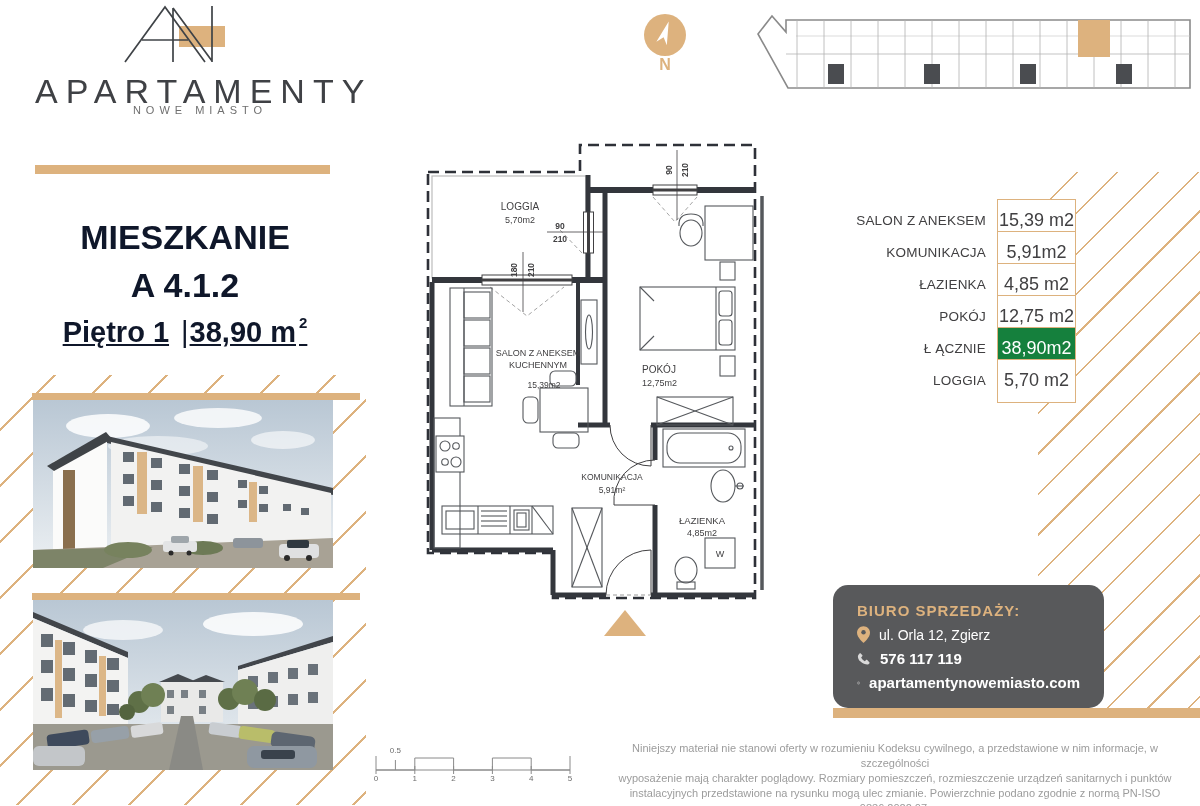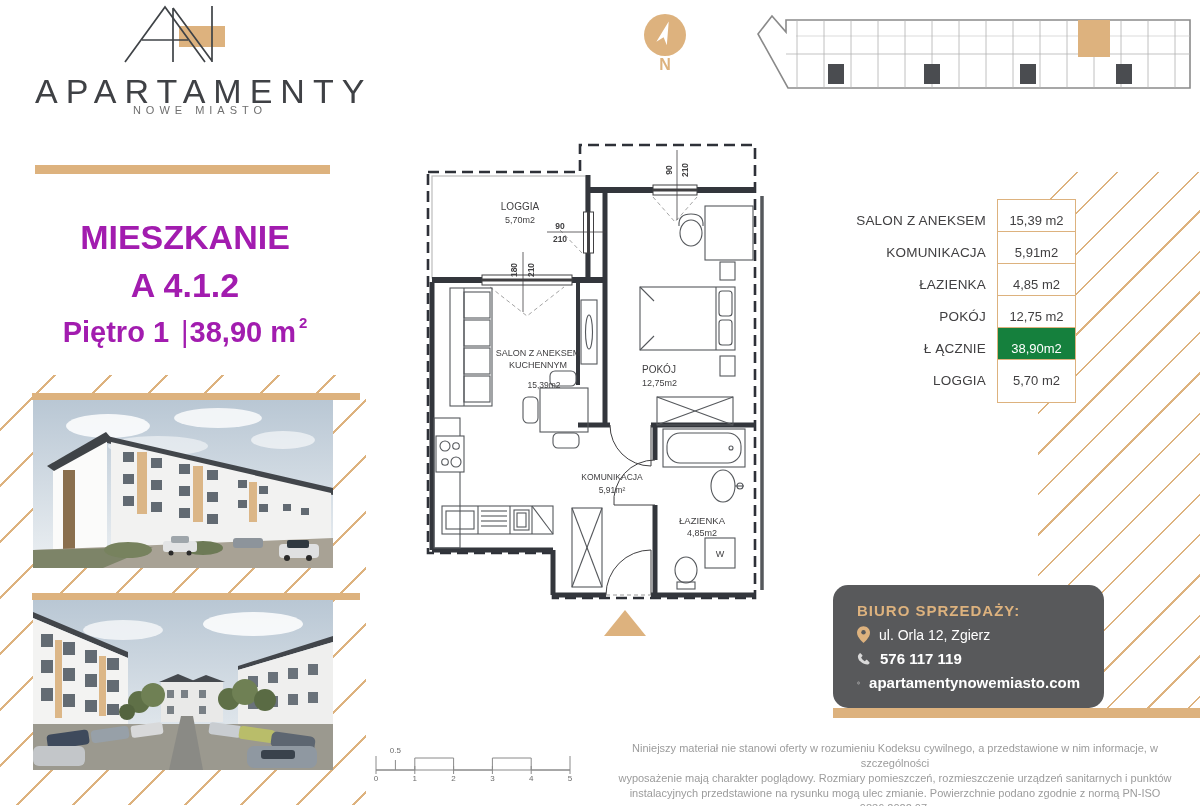--- a/index.html
+++ b/index.html
@@ -16,24 +16,24 @@
 
   
   .brand-name{left:35px;top:72px;width:300px;text-align:center;font-size:34px;
     letter-spacing:8px;color:#3f4145;}
   .brand-sub{left:50px;top:104px;width:300px;text-align:center;font-size:11px;
     letter-spacing:5px;color:#6f6f6f;}
   .gold-bar{background:#ddb27e;}
   .divider-bar{left:35px;top:165px;width:295px;height:9px;}
 
   
-  .title-line{left:30px;width:310px;text-align:center;color:#a21caf;}
+  .title-line{left:30px;width:310px;text-align:center;color:#0f172a;}
   .t1{top:218px;font-size:34px;font-weight:600;}
   .t2{top:266px;font-size:34px;font-weight:600;}
-  .t3{top:314px;font-size:29px;font-weight:600;}
+  .t3{top:314px;font-size:29px;font-weight:600;text-decoration:underline;}
   .t3 .sep{margin-left:12px;margin-right:1px;font-weight:400;}
   .t3 sup{font-size:15px;vertical-align:14px;margin-left:3px;}
 
   
   .photo{left:33px;width:300px;}
   .bar1{left:32px;top:393px;width:328px;height:7px;}
   .bar2{left:32px;top:593px;width:328px;height:7px;}
   .ph1{top:400px;height:168px;}
   .ph2{top:600px;height:170px;}
 
@@ -41,21 +41,21 @@
   .compass{left:644px;top:14px;width:42px;height:42px;border-radius:50%;background:#ddb27e;}
   .compass-n{left:644px;top:56px;width:42px;text-align:center;color:#ddb27e;
     font-weight:bold;font-size:16px;}
 
   
   .area-table{left:852px;top:206px;width:224px;}
   .tr{display:flex;align-items:center;margin-bottom:3px;height:29px;}
   .tr .lbl{flex:1;text-align:right;padding-right:11px;font-size:13.5px;color:#414042;
     letter-spacing:.2px;white-space:nowrap;}
   .tr .val{width:79px;height:44px;border:1.8px solid #ddb27e;display:flex;align-items:center;
-    justify-content:center;font-size:13px;color:#414042;background:#fff;}
+    justify-content:center;font-size:18px;color:#414042;background:#fff;}
   .tr.hl .val{background:#15803d;border-color:#ddb27e;color:#ffffff;}
 
   
   .contact{left:833px;top:585px;width:271px;height:123px;background:#58595b;
     padding:17px 24px;color:#fff;border-radius:15px;}
   .contact .title{color:#ddb27e;font-weight:bold;font-size:15px;letter-spacing:1px;margin-bottom:6px;}
   .c-row{display:flex;align-items:center;gap:9px;margin-top:7px;font-size:14px;}
   .c-row.bold{font-weight:bold;font-size:15px;}
   .bar3{left:833px;top:708px;width:367px;height:10px;}
 

